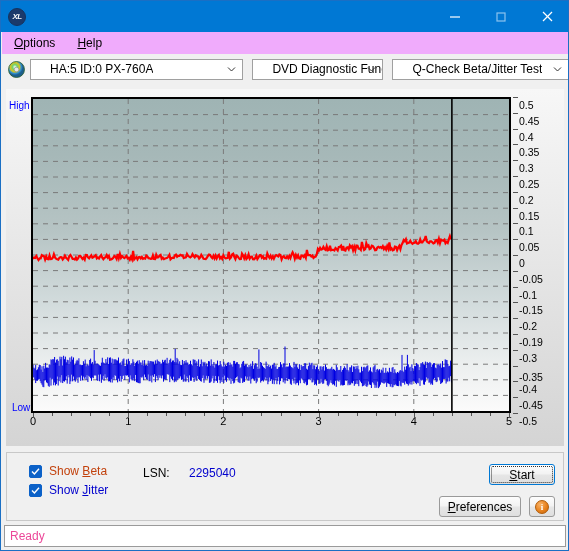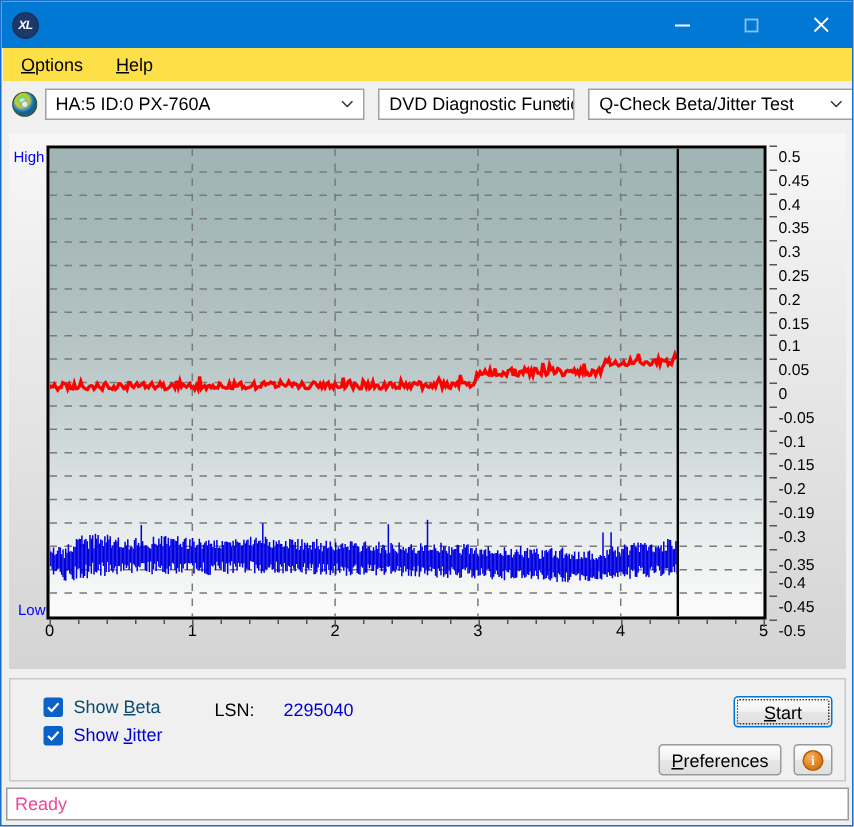--- a/index.html
+++ b/index.html
@@ -69,21 +69,21 @@
     color: #ffffff;
   }
   .win-btn svg { display: block; }
 
   
   .menubar {
     position: absolute;
     left: 1px; top: 31px;
     width: 567px;
     height: 22px;
-    background: #fde047;
+    background: #f0abfc;
     display: flex;
     align-items: center;
     border-bottom: 1px solid #dcdcdc;
   }
   .menu-item {
     font-size: 12px;
     color: #000000;
     padding: 2px 10px;
     margin-left: 2px;
     white-space: nowrap;
@@ -111,21 +111,21 @@
     background: #ffffff;
     border: 1px solid #a0a0a0;
     box-sizing: border-box;
     display: flex;
     align-items: center;
     font-size: 12px;
     color: #000000;
     overflow: hidden;
   }
   .combo .combo-value {
-    padding-left: 6px;
+    padding-left: 19px;
     white-space: nowrap;
     overflow: hidden;
   }
   .combo .chev {
     position: absolute;
     right: 6px;
     top: 50%;
     transform: translateY(-50%);
     width: 9px; height: 9px;
   }
@@ -236,21 +236,21 @@
     align-items: center;
     justify-content: center;
     flex: none;
   }
   .cbox svg { display: block; }
   .cb-label {
     margin-left: 7px;
     font-size: 12px;
     white-space: nowrap;
   }
-  .cb-label.beta   { color: #0c4a6e; text-align: right; }
+  .cb-label.beta   { color: #c2410c; text-align: right; }
   .cb-label.jitter { color: #0000cd; }
   .cb-label u { text-decoration: underline; }
 
   .lsn-label {
     position: absolute;
     left: 136px; top: 13px;
     font-size: 12px;
     color: #000000;
   }
   .lsn-value {

